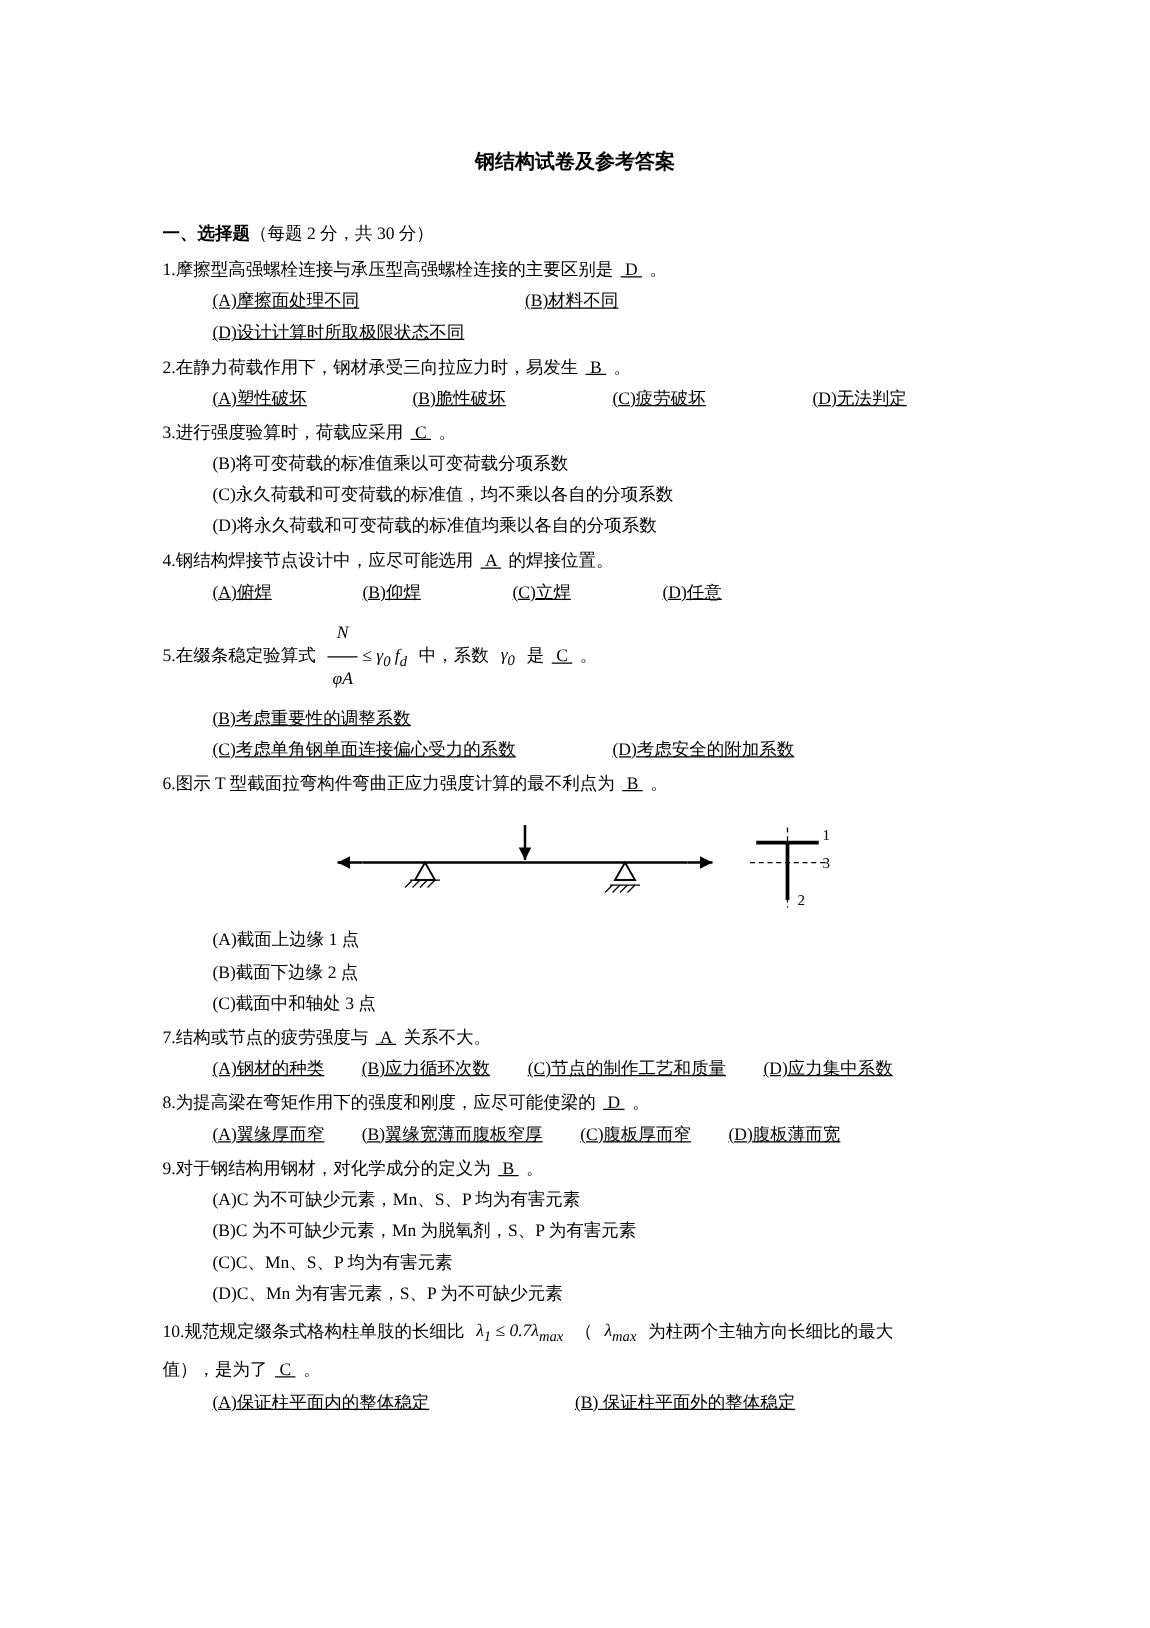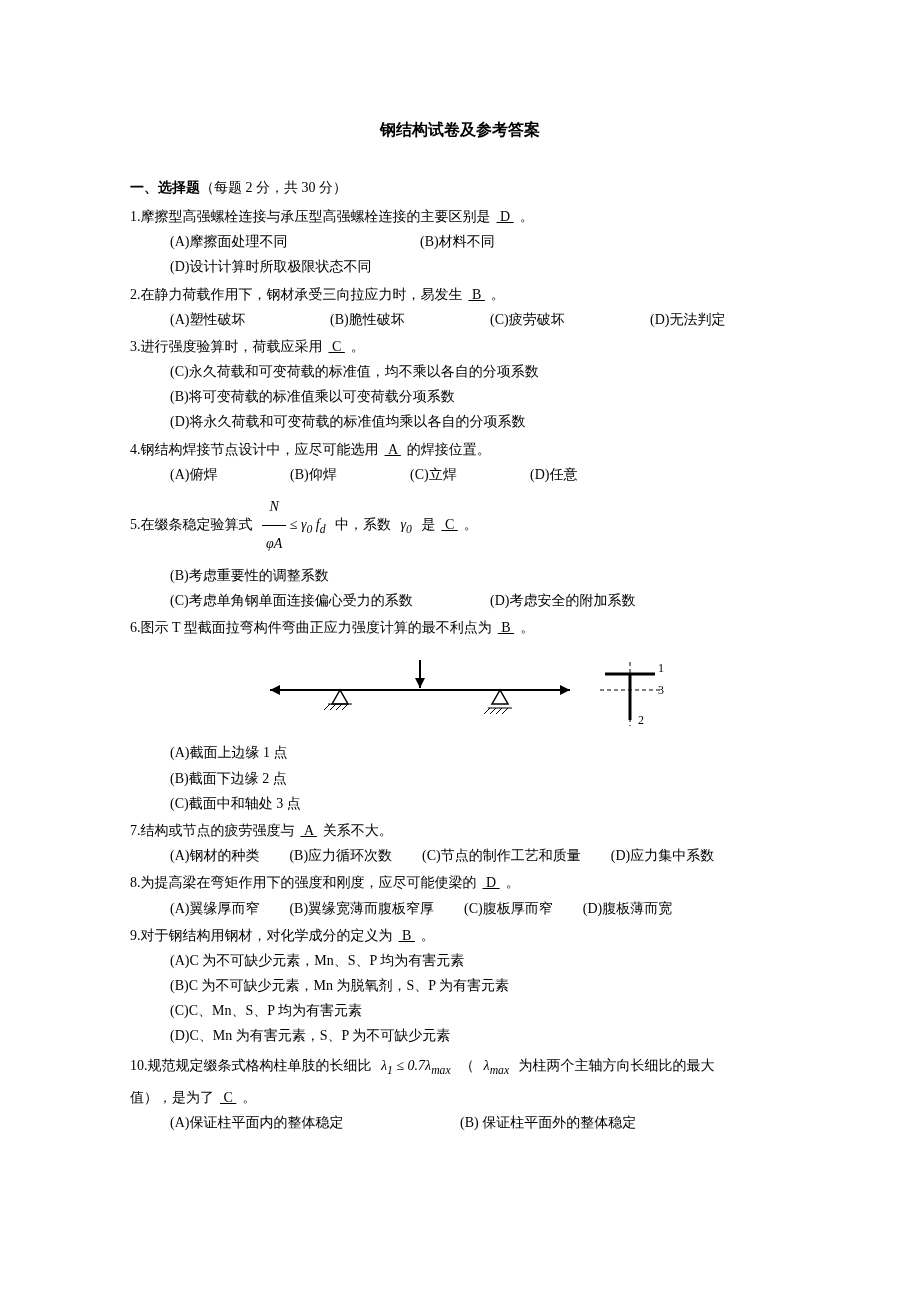--- a/index.html
+++ b/index.html
@@ -34,20 +34,21 @@
   .opts {
     padding-left: 40px;
   }
   .opts-row {
     display: flex;
     flex-wrap: wrap;
   }
   .opt {
     margin-right: 30px;
     white-space: nowrap;
+    text-decoration: underline;
   }
   .opt-wide {
     min-width: 220px;
   }
   .underline {
     text-decoration: underline;
     padding: 0 6px;
   }
   .formula {
     display: inline-block;
@@ -107,22 +108,22 @@
   <span class="opt" style="min-width:130px">(A)塑性破坏</span>
   <span class="opt" style="min-width:130px">(B)脆性破坏</span>
   <span class="opt" style="min-width:130px">(C)疲劳破坏</span>
   <span class="opt">(D)无法判定</span>
 </div>
 
 <div class="q">
   <span>3.进行强度验算时，荷载应采用</span><span class="underline">  C  </span><span>。</span>
 </div>
 <div class="opts">
+  <div>(B)将可变荷载的标准值乘以可变荷载分项系数</div>
   <div>(C)永久荷载和可变荷载的标准值，均不乘以各自的分项系数</div>
-  <div>(B)将可变荷载的标准值乘以可变荷载分项系数</div>
   <div>(D)将永久荷载和可变荷载的标准值均乘以各自的分项系数</div>
 </div>
 
 <div class="q">
   <span>4.钢结构焊接节点设计中，应尽可能选用</span><span class="underline">  A  </span><span>的焊接位置。</span>
 </div>
 <div class="opts opts-row">
   <span class="opt" style="min-width:90px">(A)俯焊</span>
   <span class="opt" style="min-width:90px">(B)仰焊</span>
   <span class="opt" style="min-width:90px">(C)立焊</span>

